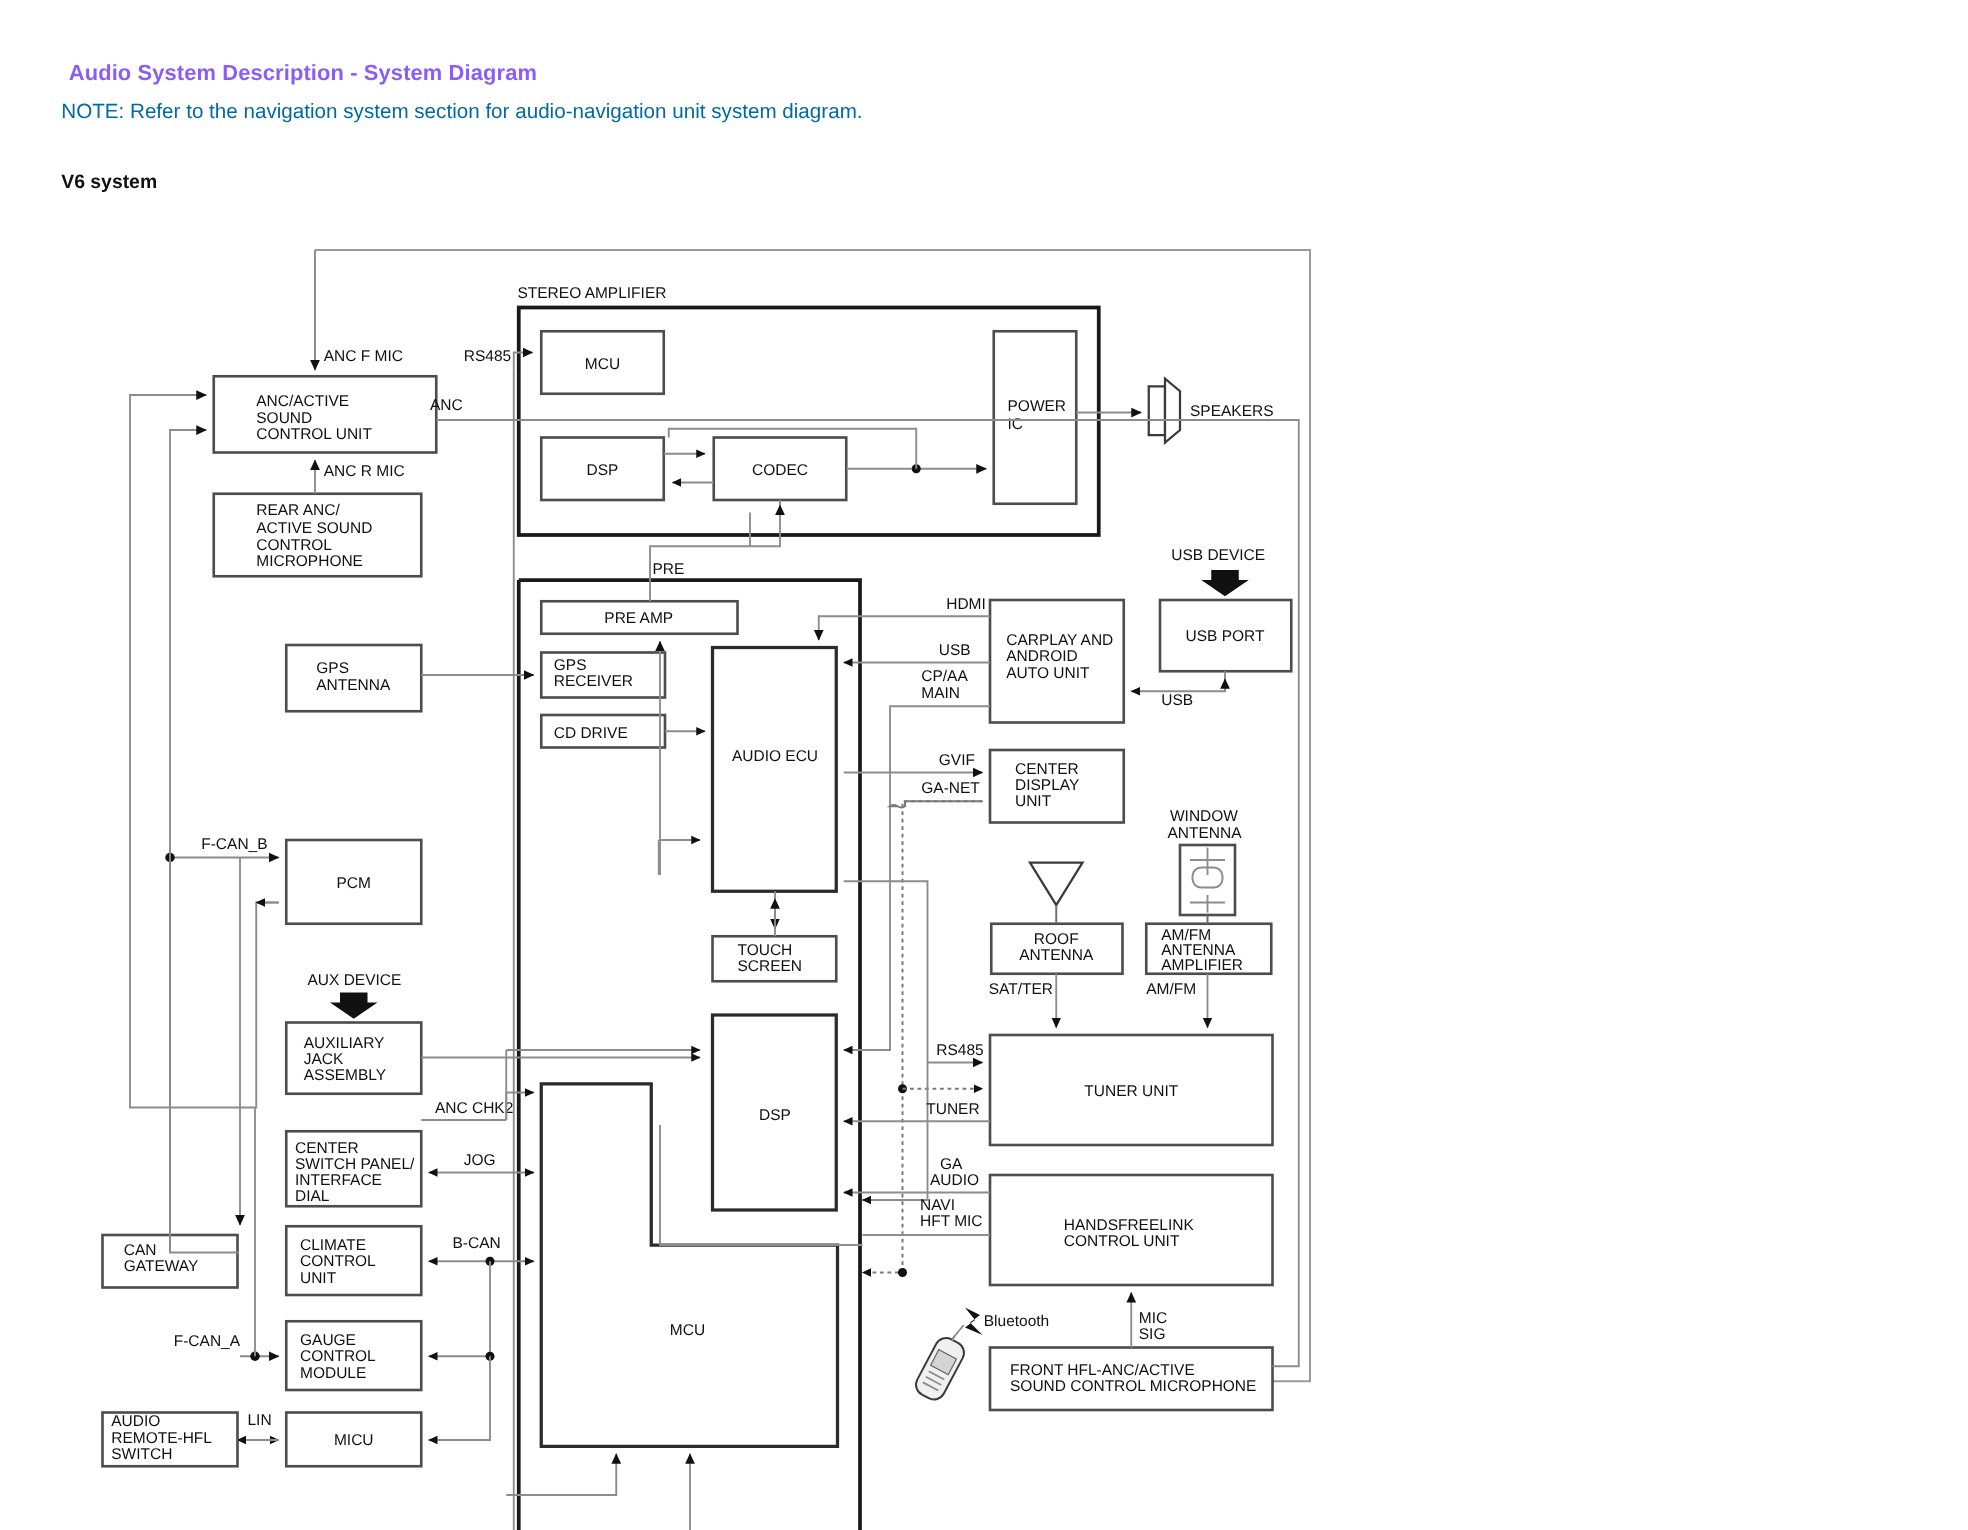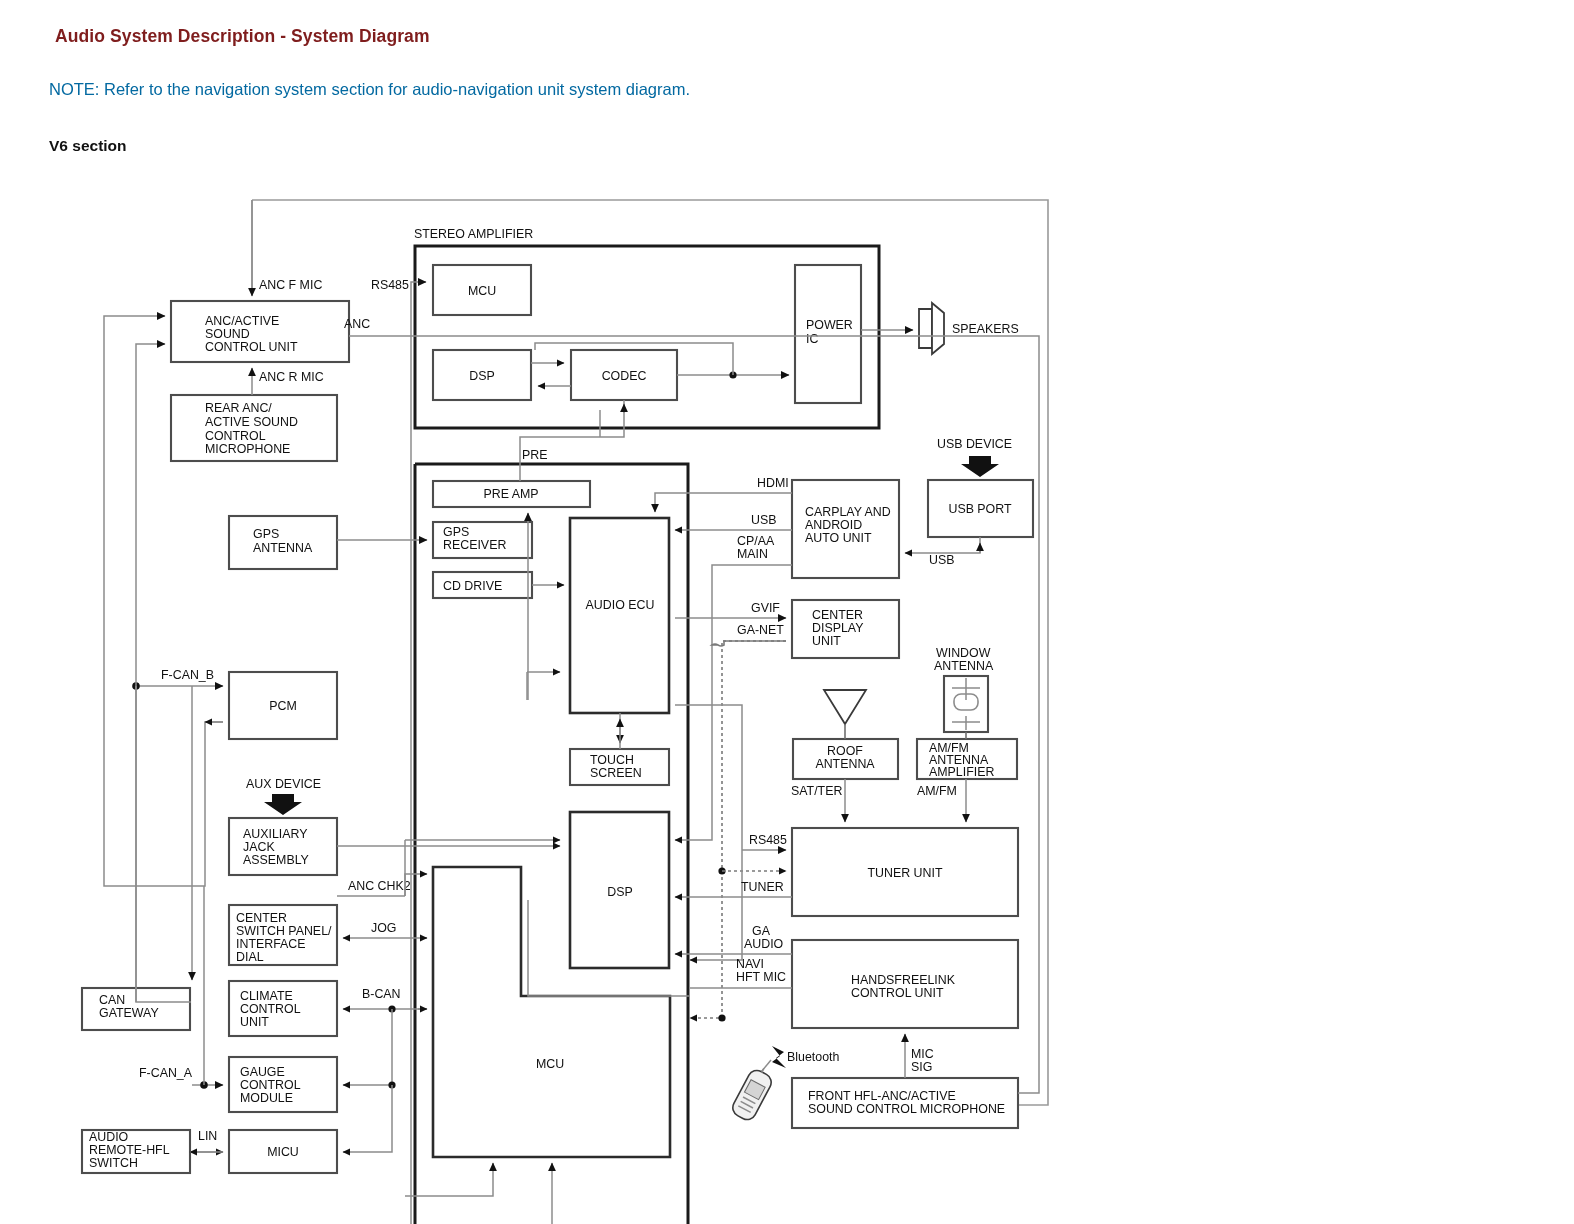--- a/index.html
+++ b/index.html
@@ -1,18 +1,18 @@
 <!DOCTYPE html>
 <html><head>
 <meta charset="utf-8">
 <style>
   html,body{margin:0;padding:0;background:#ffffff;}
   body{width:1574px;height:1224px;font-family:"Liberation Sans",sans-serif;position:relative;overflow:hidden;}
   #header{position:absolute;left:0;top:0;width:1574px;}
-  .doc-title{position:absolute;left:55px;top:26px;font-size:17.5px;font-weight:bold;color:#7f1d1d;letter-spacing:0.1px;}
+  .doc-title{position:absolute;left:55px;top:48px;font-size:17.5px;font-weight:bold;color:#8b5cf6;letter-spacing:0.1px;}
   .doc-note{position:absolute;left:49px;top:80px;font-size:16.5px;color:#0369a1;}
   .doc-sub{position:absolute;left:49px;top:137px;font-size:15.5px;font-weight:bold;color:#111;}
   svg{position:absolute;left:0;top:0;}
   .bx{fill:#ffffff;stroke:#4d4d4d;stroke-width:2.1;}
   .bx-dk{fill:#ffffff;stroke:#2b2b2b;stroke-width:2.6;}
   .grp{fill:none;stroke:#1a1a1a;stroke-width:3;}
   .outer{fill:none;stroke:#9a9a9a;stroke-width:1.6;}
   .ln{fill:none;stroke:#8c8c8c;stroke-width:1.5;}
   .ln-d{fill:none;stroke:#6f6f6f;stroke-width:1.6;}
   .wavy{fill:none;stroke:#7a7a7a;stroke-width:1.6;}
@@ -21,21 +21,21 @@
   .arw{fill:#111;}
   .icn{fill:#ffffff;stroke:#3a3a3a;stroke-width:1.8;}
   .blk{fill:#111;}
 </style>
 </head>
 <body>
 
 <div id="header">
   <div class="doc-title">Audio System Description - System Diagram</div>
   <div class="doc-note">NOTE: Refer to the navigation system section for audio-navigation unit system diagram.</div>
-  <div class="doc-sub">V6 section</div>
+  <div class="doc-sub">V6 system</div>
 </div>
 
 <svg id="diagram" width="1574" height="1224" viewBox="0 0 1574 1224">
   <defs>
     <marker id="ah" markerWidth="9" markerHeight="9" refX="8" refY="4.5" orient="auto" markerUnits="userSpaceOnUse">
       <path d="M0,0.6 L8.5,4.5 L0,8.4 Z" class="arw"></path>
     </marker>
     <marker id="ahs" markerWidth="8" markerHeight="8" refX="7" refY="4" orient="auto" markerUnits="userSpaceOnUse">
       <path d="M0,0.6 L7.5,4 L0,7.4 Z" class="arw"></path>
     </marker>

